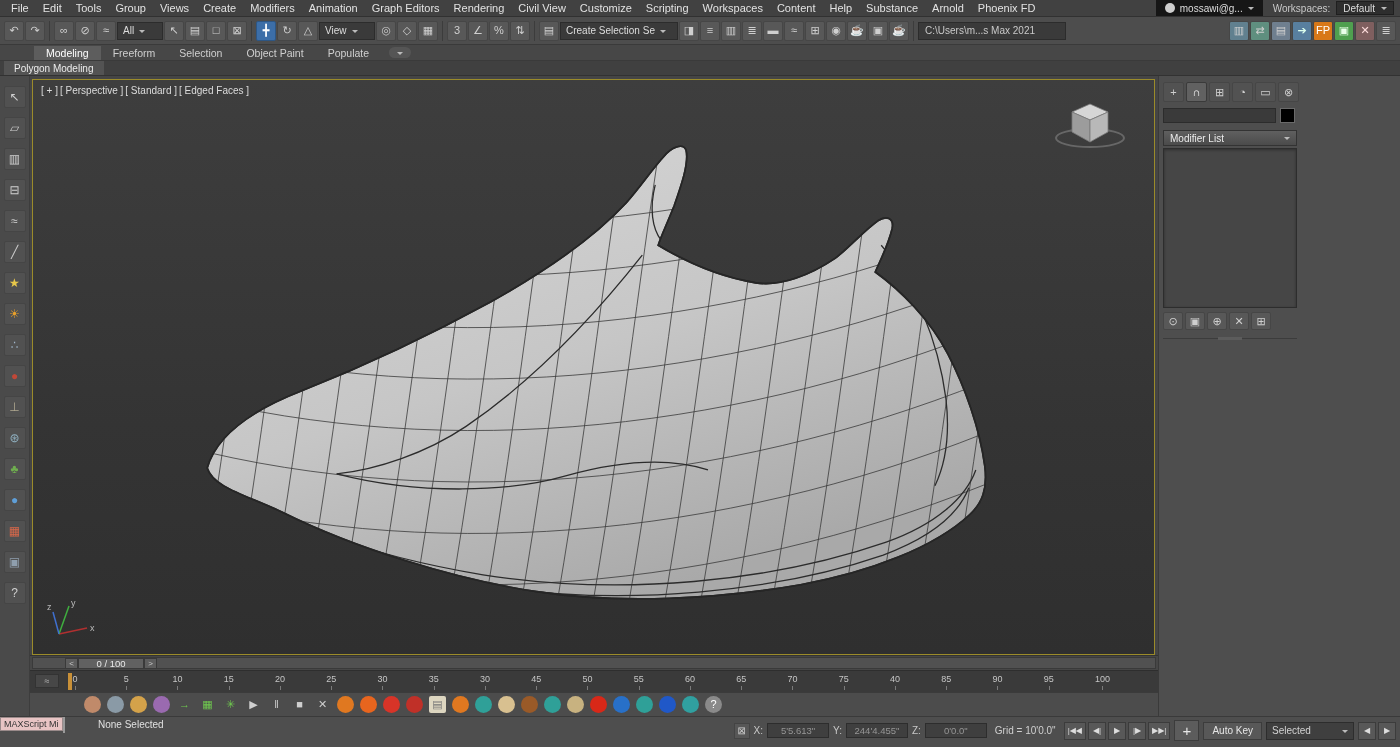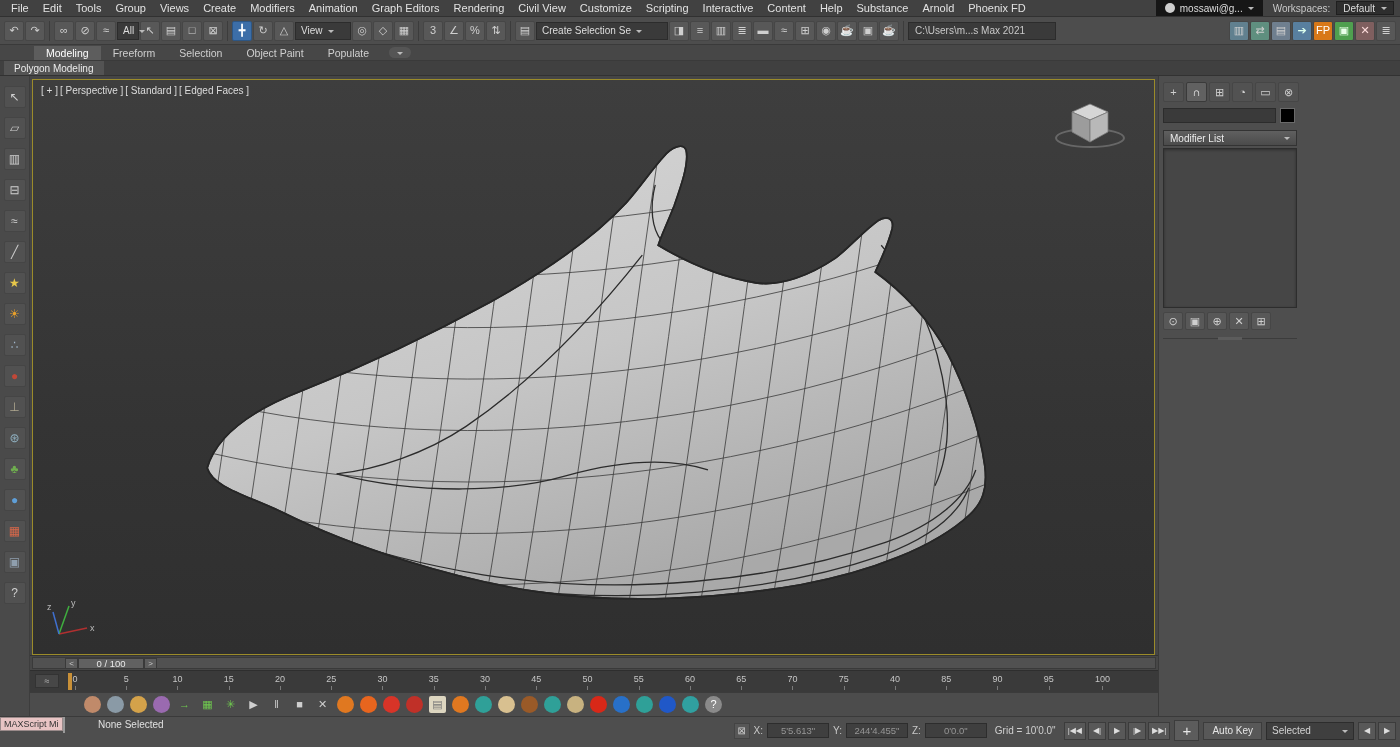--- a/index.html
+++ b/index.html
@@ -136,21 +136,21 @@
         <span class="menu-item">Group</span>
         <span class="menu-item">Views</span>
         <span class="menu-item">Create</span>
         <span class="menu-item">Modifiers</span>
         <span class="menu-item">Animation</span>
         <span class="menu-item">Graph Editors</span>
         <span class="menu-item">Rendering</span>
         <span class="menu-item">Civil View</span>
         <span class="menu-item">Customize</span>
         <span class="menu-item">Scripting</span>
-        <span class="menu-item">Interactive</span>
+        <span class="menu-item">Workspaces</span>
         <span class="menu-item">Content</span>
         <span class="menu-item">Help</span>
         <span class="menu-item">Substance</span>
         <span class="menu-item">Arnold</span>
         <span class="menu-item">Phoenix FD</span>
       </span>
     <div class="menu-right">
       <div class="account-chip">
         <span class="avatar"></span>
         <span>mossawi@g...</span>
@@ -168,21 +168,21 @@
     <span style="display:flex;gap:1px">
         <span class="ticon">↶</span>
         <span class="ticon">↷</span>
       </span>
     <span class="tb-sep"></span>
     <span style="display:flex;gap:1px">
         <span class="ticon">∞</span>
         <span class="ticon">⊘</span>
         <span class="ticon">≈</span>
       </span>
-    <div class="tb-select" style="width:22px">
+    <div class="tb-select" style="width:46px">
       <span>All</span>
         <span class="caret"></span>
     </div>
     <span style="display:flex;gap:1px">
         <span class="ticon">↖</span>
         <span class="ticon">▤</span>
         <span class="ticon">□</span>
         <span class="ticon">⊠</span>
       </span>
     <span class="tb-sep"></span>
@@ -204,21 +204,21 @@
     <span style="display:flex;gap:1px">
         <span class="ticon">3</span>
         <span class="ticon">∠</span>
         <span class="ticon">%</span>
         <span class="ticon">⇅</span>
       </span>
     <span class="tb-sep"></span>
     <span style="display:flex;gap:1px">
         <span class="ticon">▤</span>
       </span>
-    <div class="tb-select" style="width:132px">
+    <div class="tb-select" style="width:118px">
       <span style="overflow:hidden;white-space:nowrap">Create Selection Se</span>
         <span class="caret"></span>
     </div>
     <span style="display:flex;gap:1px">
         <span class="ticon">◨</span>
         <span class="ticon">≡</span>
         <span class="ticon">▥</span>
         <span class="ticon">≣</span>
         <span class="ticon">▬</span>
         <span class="ticon">≈</span>

